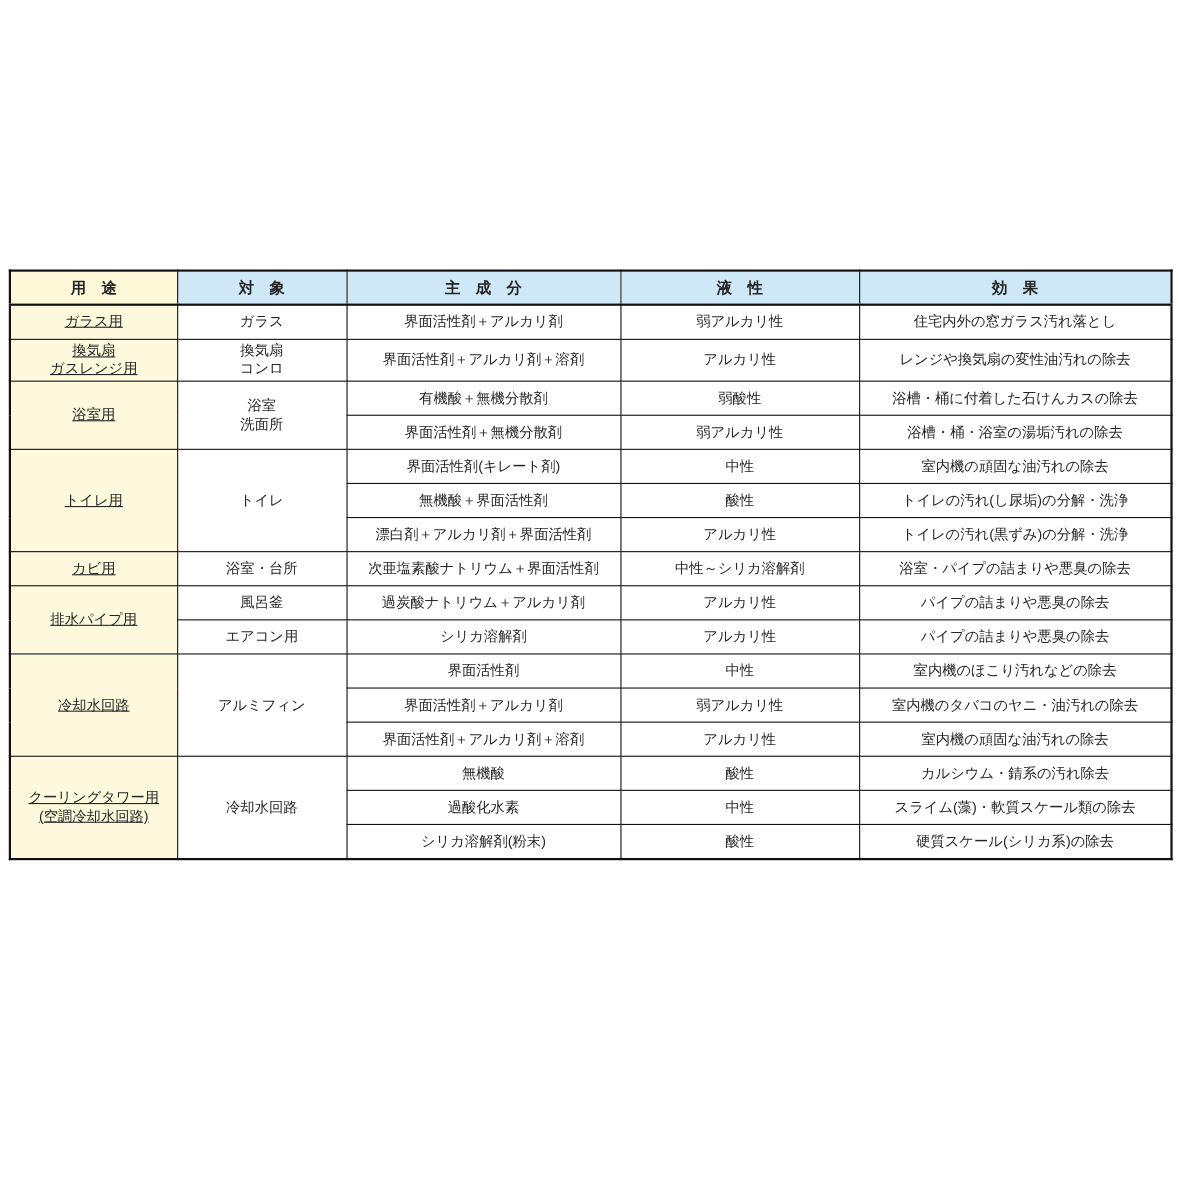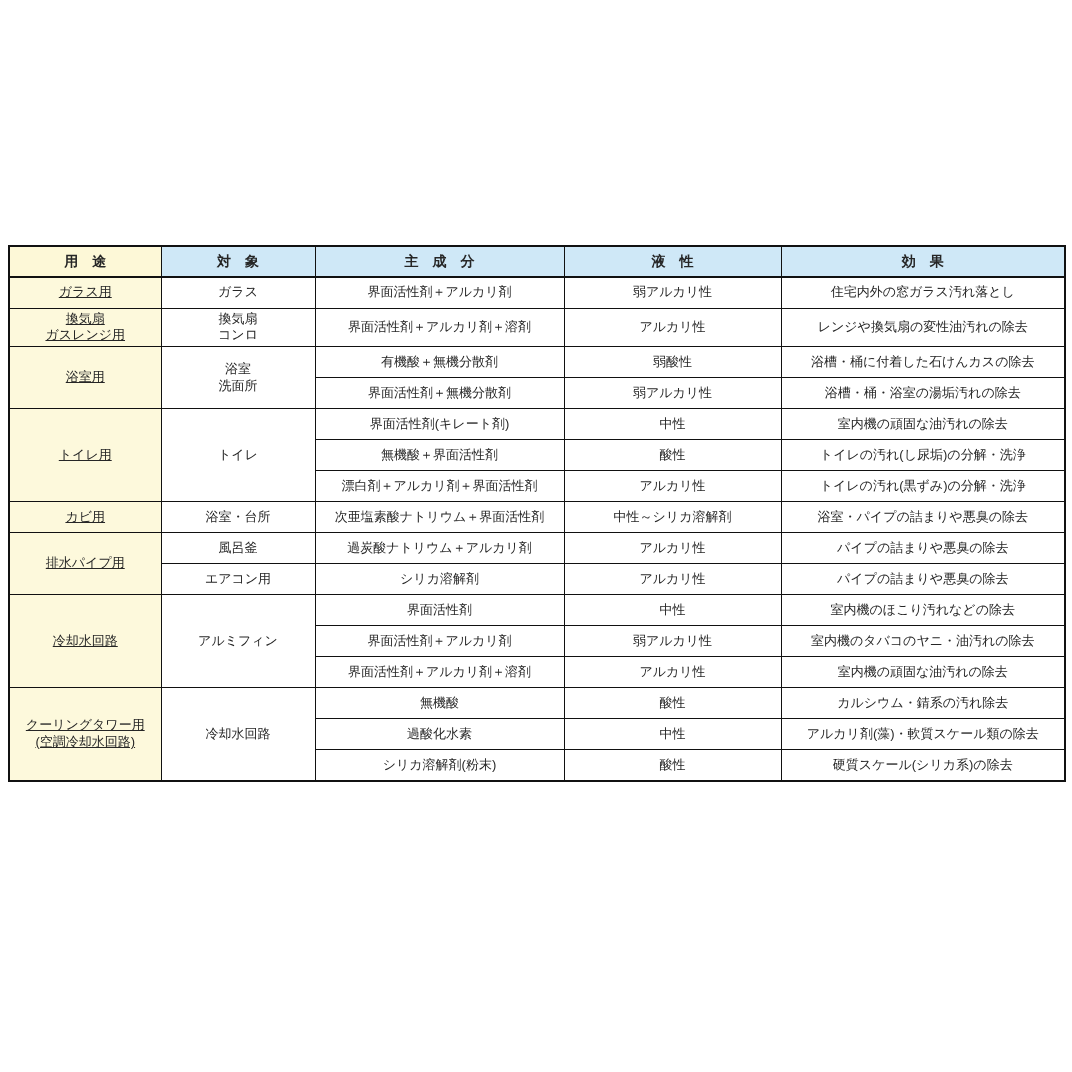--- a/index.html
+++ b/index.html
@@ -176,21 +176,21 @@
             <td class="use-cell" rowspan="3">クーリングタワー用
 (空調冷却水回路)</td>
             <td rowspan="3">冷却水回路</td>
             <td>無機酸</td>
             <td>酸性</td>
             <td>カルシウム・錆系の汚れ除去</td>
           </tr>
           <tr>
             <td>過酸化水素</td>
             <td>中性</td>
-            <td>アルカリ剤(藻)・軟質スケール類の除去</td>
+            <td>スライム(藻)・軟質スケール類の除去</td>
           </tr>
           <tr>
             <td>シリカ溶解剤(粉末)</td>
             <td>酸性</td>
             <td>硬質スケール(シリカ系)の除去</td>
           </tr>
         </tbody>
     </table>
   </div>
 </div>

